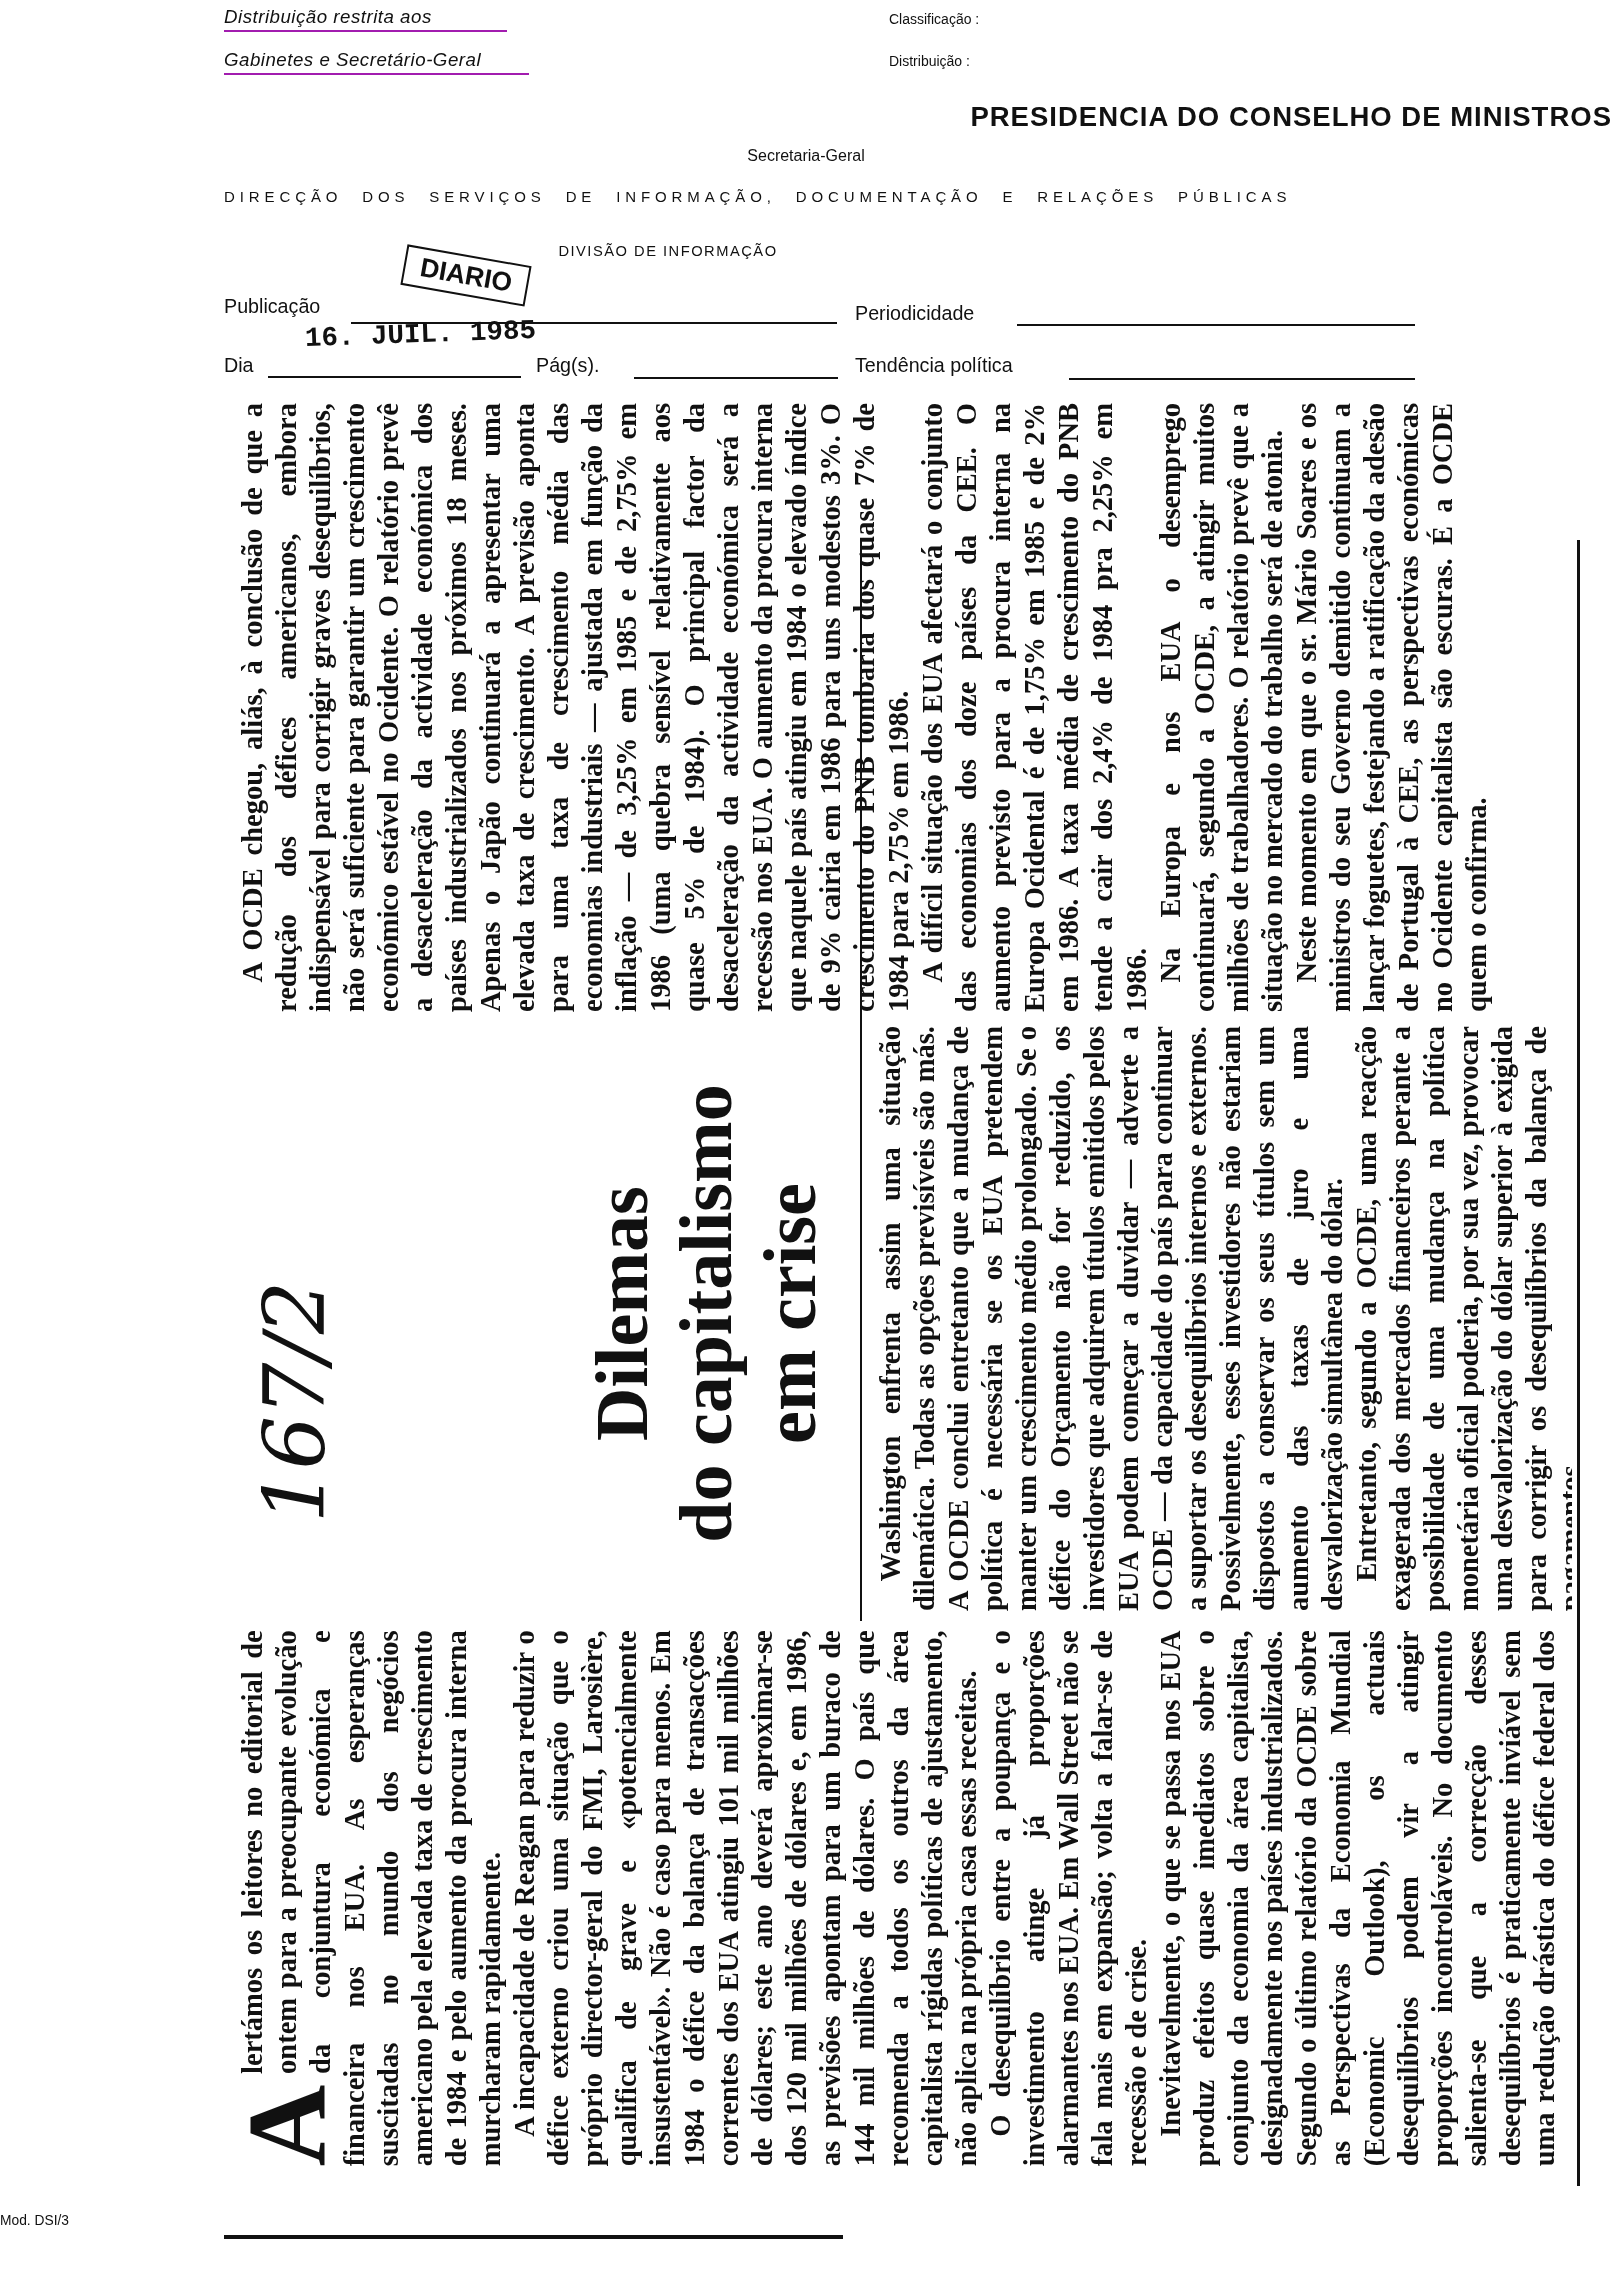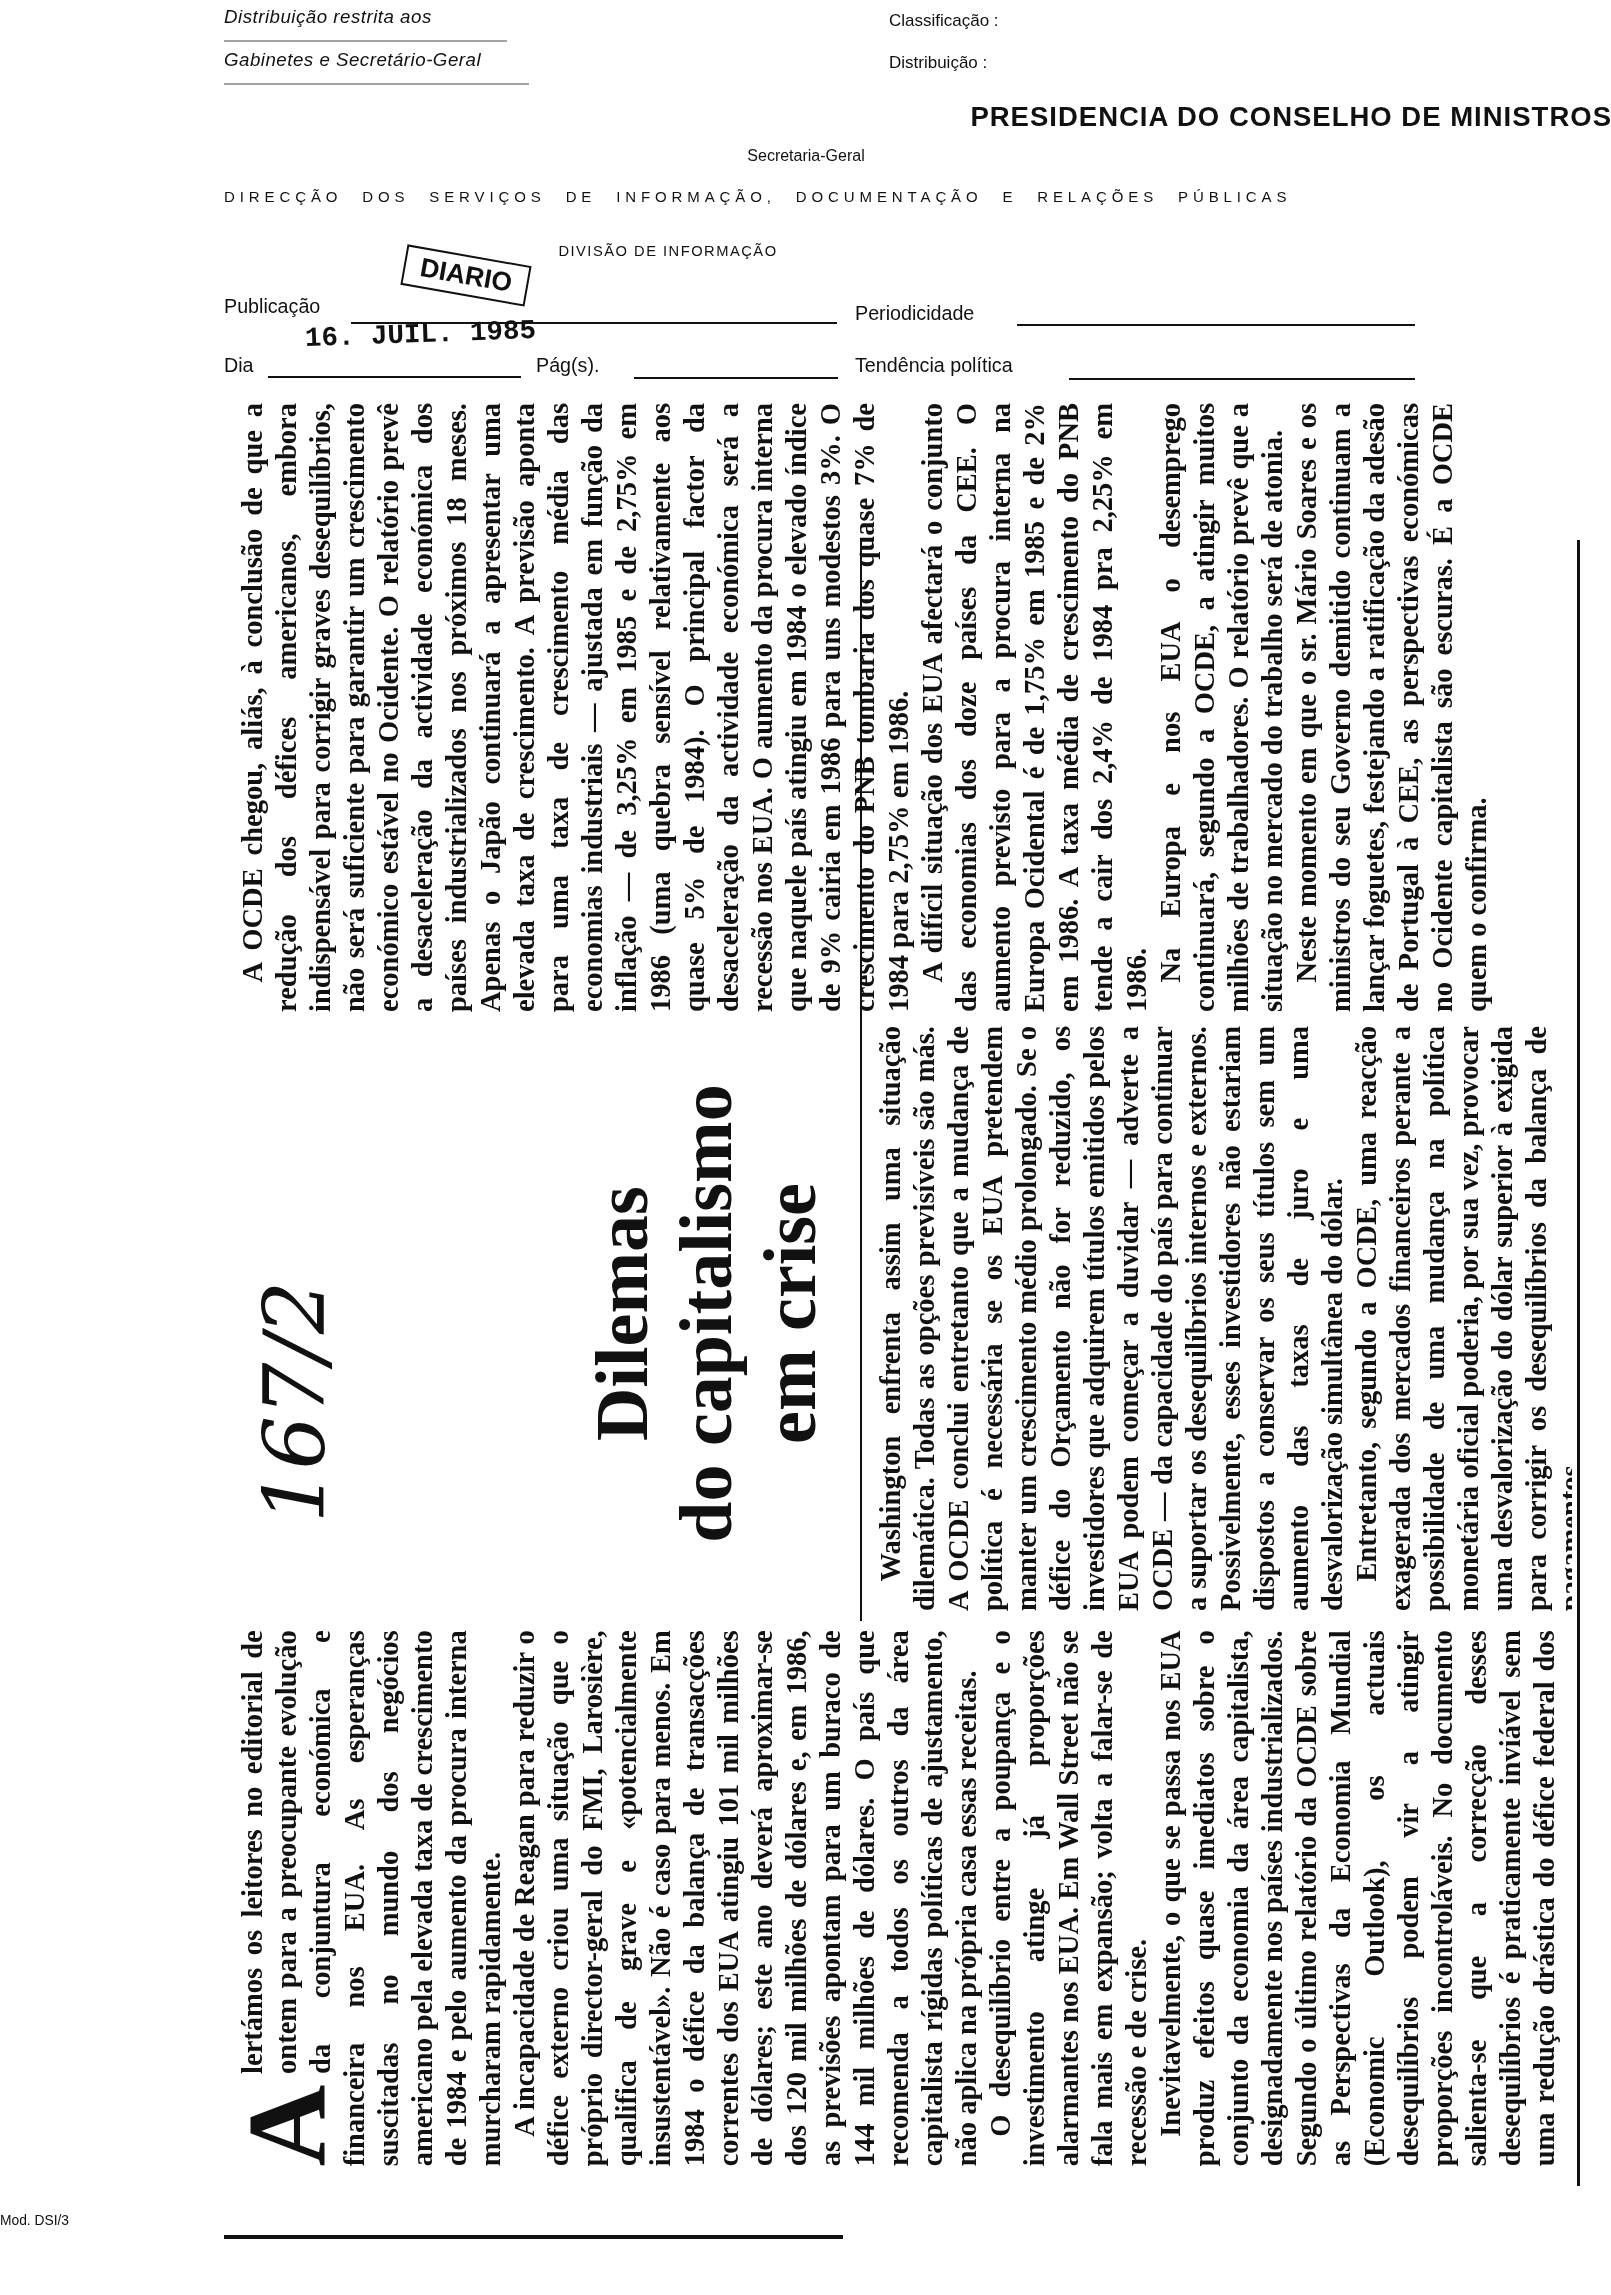--- a/index.html
+++ b/index.html
@@ -1,21 +1,21 @@
 <!DOCTYPE html>
 <html style="font-size:7.9px"><head>
 <meta charset="utf-8">
 <style>
   html, body { margin:0; padding:0; background:#fff; }
   body { width:1612px; height:2295px; position:relative; overflow:hidden; color:#111;
          font-family:"Liberation Sans", sans-serif; }
   .abs { position:absolute; }
   .hdr-italic { font-style:italic; font-size:18.7px; letter-spacing:0.5px; }
-  .ul { border-bottom:2px solid #a3a3a3; padding-bottom:12px; }
-  .hdr-right { font-size:17px; }
+  .ul { border-bottom:2px solid #a21caf; padding-bottom:2px; }
+  .hdr-right { font-size:14px; }
   .title-main { font-weight:bold; font-size:27.5px; letter-spacing:1px; }
   .sub { font-size:16px; }
   .dir { font-size:15px; letter-spacing:4.9px; word-spacing:10.8px; }
   .div { font-size:14.7px; letter-spacing:1.5px; }
   .form-label { font-size:19.7px; }
   .line { border-bottom:2px solid #111; height:0; }
   .stamp { border:2.5px solid #111; font-size:26.5px; padding:2.9px 14.7px; transform:rotate(10deg);
            font-family:"Liberation Sans", sans-serif; font-weight:bold; }
   .date-stamp { font-size:27.5px; font-family:"Liberation Mono", monospace; font-weight:bold; transform:rotate(-2deg); }
   .mod { font-size:13.8px; }

